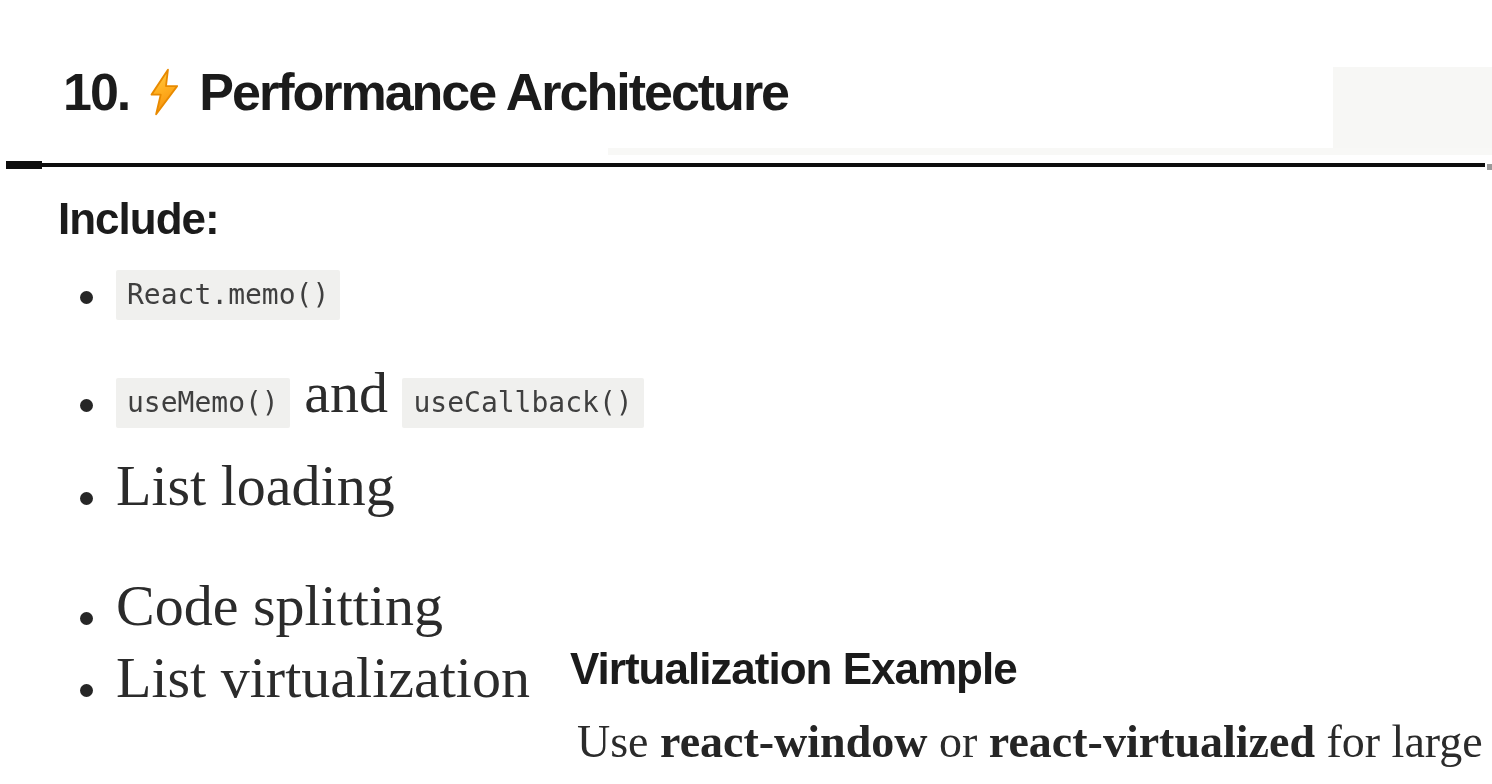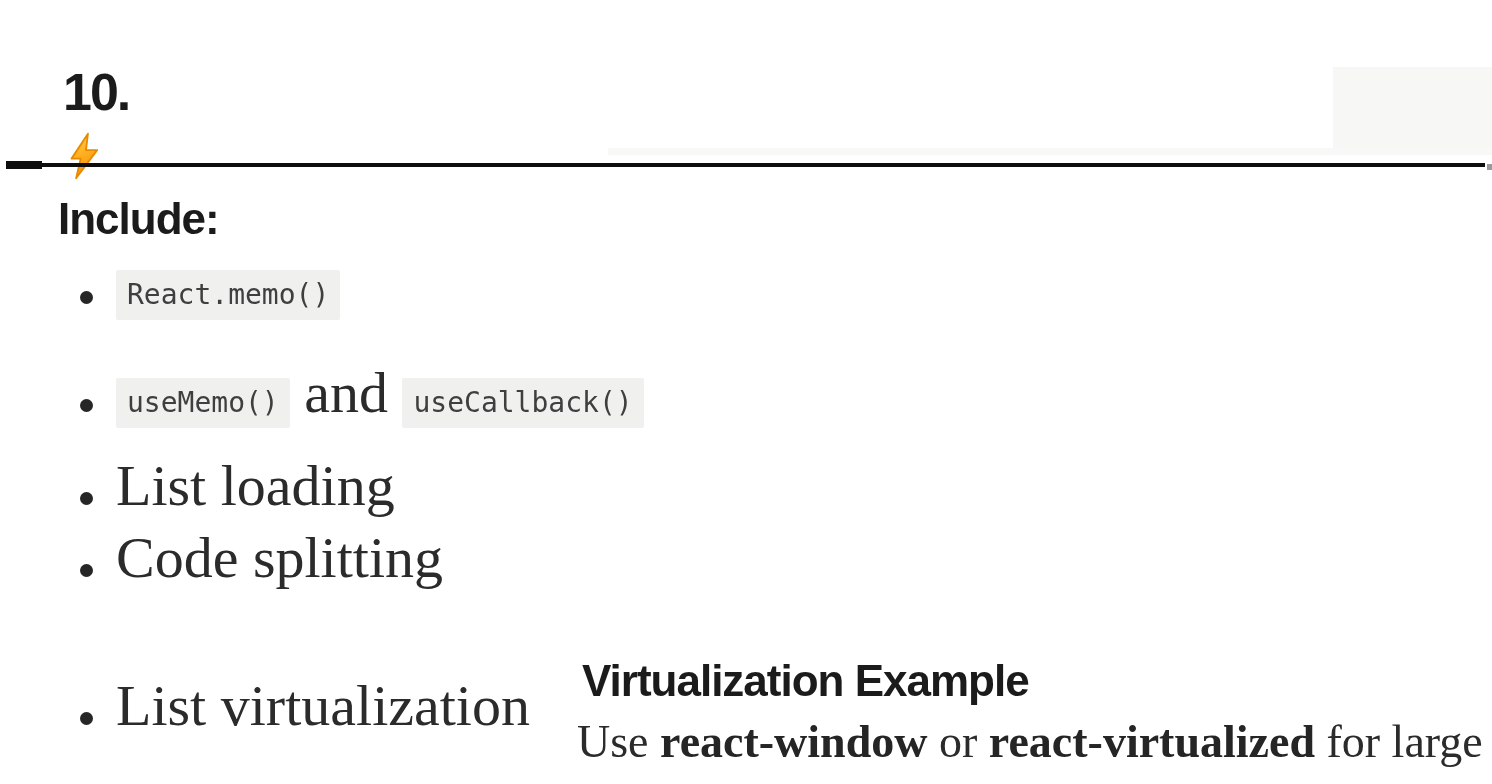--- a/index.html
+++ b/index.html
@@ -4,49 +4,49 @@
 <style>
   html,body{margin:0;padding:0;}
   #page{position:relative;width:1492px;height:784px;background:#ffffff;overflow:hidden;
         font-family:"Liberation Sans",sans-serif;}
 
   
   .artifact-rect{position:absolute;left:1333px;top:67px;width:159px;height:82px;background:#f7f7f5;}
   .artifact-band{position:absolute;left:608px;top:148px;width:884px;height:7px;background:#f8f8f6;}
 
   
-  .h1{position:absolute;left:63px;top:31px;display:flex;gap:14px;
-      font-weight:bold;font-size:52px;line-height:52px;letter-spacing:-2px;color:#1b1b1b;flex-direction:column;}
+  .h1{position:absolute;left:63px;top:31px;display:flex;align-items:center;gap:14px;
+      font-weight:bold;font-size:52px;line-height:52px;letter-spacing:-2px;color:#1b1b1b;}
   .bolt{width:42px;height:48px;display:inline-block;}
 
   
   .divider{position:absolute;left:6px;top:163px;width:1479px;height:4px;background:#0d0d0d;}
   .divider-cap{position:absolute;left:6px;top:161px;width:36px;height:8px;background:#0d0d0d;}
   .divider-endmark{position:absolute;left:1487px;top:164px;width:5px;height:6px;background:#9a9a9a;}
 
   
   .h2{position:absolute;left:42px;top:179px;font-weight:bold;font-size:44px;line-height:1.1;
       letter-spacing:-1px;color:#1b1b1b;margin:16px;}
 
   
   .list{position:absolute;left:0;top:0;margin:8px;padding:0;list-style:none;width:100%;height:100%;}
   .list-item{position:absolute;left:72px;line-height:52px;white-space:nowrap;color:#2e2e2e;}
   .list-item:nth-of-type(1){top:261px;}
   .list-item:nth-of-type(2){top:359px;}
   .list-item:nth-of-type(3){top:452px;}
-  .list-item:nth-of-type(4){top:524px;}
-  .list-item:nth-of-type(5){top:672px;}
+  .list-item:nth-of-type(4){top:572px;}
+  .list-item:nth-of-type(5){top:644px;}
   .bullet{display:inline-block;width:13px;height:13px;border-radius:50%;background:#262626;
           vertical-align:middle;margin-right:23px;margin-top:-4px;}
   .seg-text{font-family:"Liberation Serif",serif;font-size:58px;color:#2b2b2b;}
   .seg-code{font-family:"DejaVu Sans Mono",monospace;font-size:28px;color:#3f3f3f;
             background:#f0f0ee;padding:8px 11px 9px 11px;border-radius:2px;}
 
   
-  .callout-title{position:absolute;left:570px;top:645px;margin:12px;font-weight:bold;font-size:44px;
+  .callout-title{position:absolute;left:570px;top:645px;margin:0;font-weight:bold;font-size:44px;
                  line-height:1.1;letter-spacing:-1px;color:#1b1b1b;}
   .callout-body{position:absolute;left:577px;top:717px;margin:0;font-family:"Liberation Serif",serif;
                 font-size:46px;line-height:1.1;color:#2b2b2b;white-space:nowrap;}
   .callout-body b{font-weight:bold;color:#252525;text-align:center;}
 </style>
 </head>
 <body>
 
 <div id="page">
 
@@ -60,20 +60,21 @@
         <defs>
           <linearGradient id="boltg" x1="0" y1="0" x2="0.3" y2="1">
             <stop offset="0" stop-color="#FFD34D"></stop>
             <stop offset="0.55" stop-color="#FFAE1F"></stop>
             <stop offset="1" stop-color="#F7930E"></stop>
           </linearGradient>
         </defs>
         <path d="M19 1 L6.5 20 L13.5 20 L10 35 L26 13.5 L17.5 13.5 Z" fill="url(#boltg)" stroke="#E88A00" stroke-width="1.4" stroke-linejoin="round"></path>
       </svg>
     </span>
+    <span>Performance Architecture</span>
   </h1>
 
   <div class="divider"></div>
   <div class="divider-cap"></div>
   <div class="divider-endmark"></div>
 
   <h2 class="h2">Include:</h2>
 
   <ul class="list">
       <li class="list-item"><span class="bullet"></span><span class="seg-code">React.memo()</span></li>

